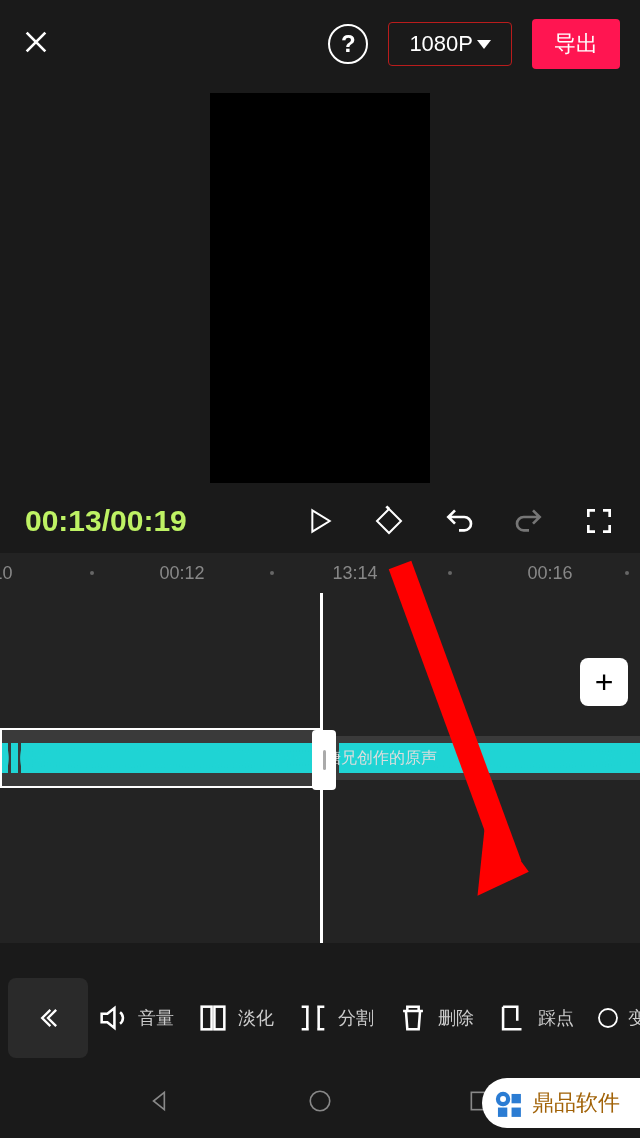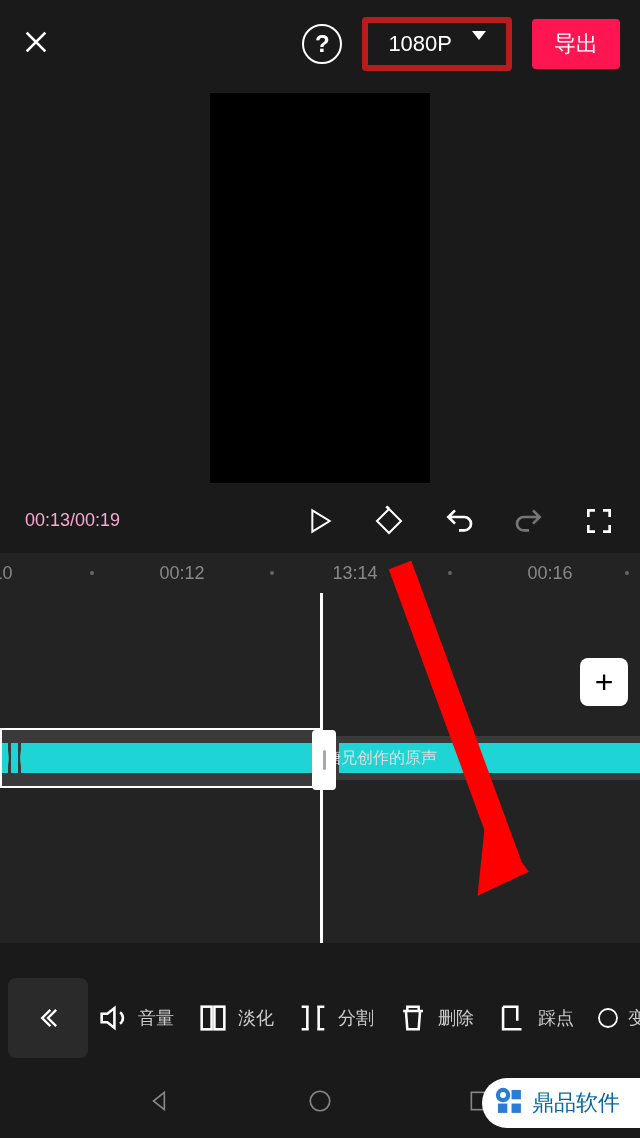--- a/index.html
+++ b/index.html
@@ -30,23 +30,24 @@
   border: 2.5px solid #fff;
   border-radius: 50%;
   display: flex;
   align-items: center;
   justify-content: center;
   font-size: 24px;
   font-weight: bold;
 }
 .res-selector {
   display: flex;
-  gap: 20px;
+  align-items: center;
+  gap: 4px;
   padding: 8px 20px;
-  border: 6px solid #b91c1c;
+  border: 1px solid #b91c1c;
   border-radius: 4px;
   font-size: 22px;
 }
 .triangle-down {
   width: 0; height: 0;
   border-left: 7px solid transparent;
   border-right: 7px solid transparent;
   border-top: 9px solid #fff;
 }
 .export-btn {
@@ -66,23 +67,24 @@
   height: 390px;
   background: #000;
 }
 .controls {
   height: 65px;
   display: flex;
   align-items: center;
   padding: 0 25px;
 }
 .time-display {
-  font-size: 18px;
-  color: #f9a8d4;
+  font-size: 30px;
+  color: #bef264;
   flex: 1;
+  font-weight: bold;
 }
 .ctrl-icons {
   display: flex;
   gap: 38px;
   align-items: center;
 }
 .ctrl-icon { width: 32px; height: 32px; display: flex; align-items: center; justify-content: center; }
 .ctrl-icon svg { width: 100%; height: 100%; }
 .timeline-wrap {
   background: #232323;
@@ -237,26 +239,26 @@
   align-items: center;
   justify-content: space-around;
   padding: 0 80px;
 }
 .nav-bar svg { width: 26px; height: 26px; }
 .watermark {
   position: absolute;
   bottom: 10px;
   right: 0;
   background: #fff;
-  color: #0369a1;
+  color: #a16207;
   padding: 10px 20px 10px 50px;
   border-radius: 30px 0 0 30px;
   font-size: 22px;
   display: flex;
-  align-items: flex-end;
+  align-items: flex-start;
   gap: 6px;
 }
 .wm-logo {
   position: absolute;
   left: 10px;
   width: 34px; height: 34px;
 }
 .arrow-overlay {
   position: absolute;
   top: 555px;

